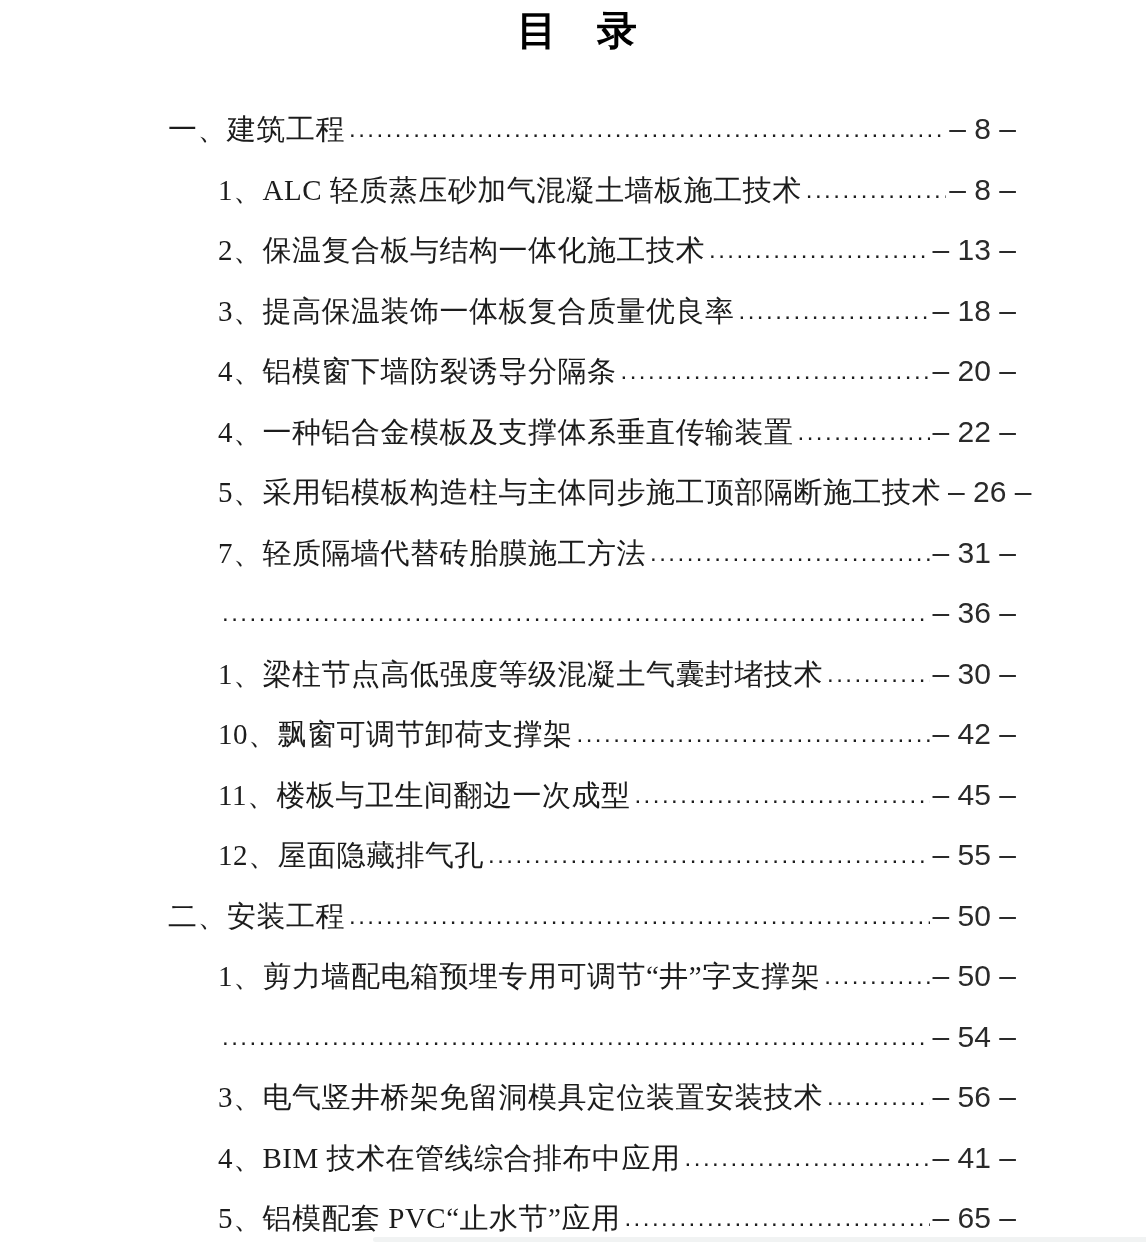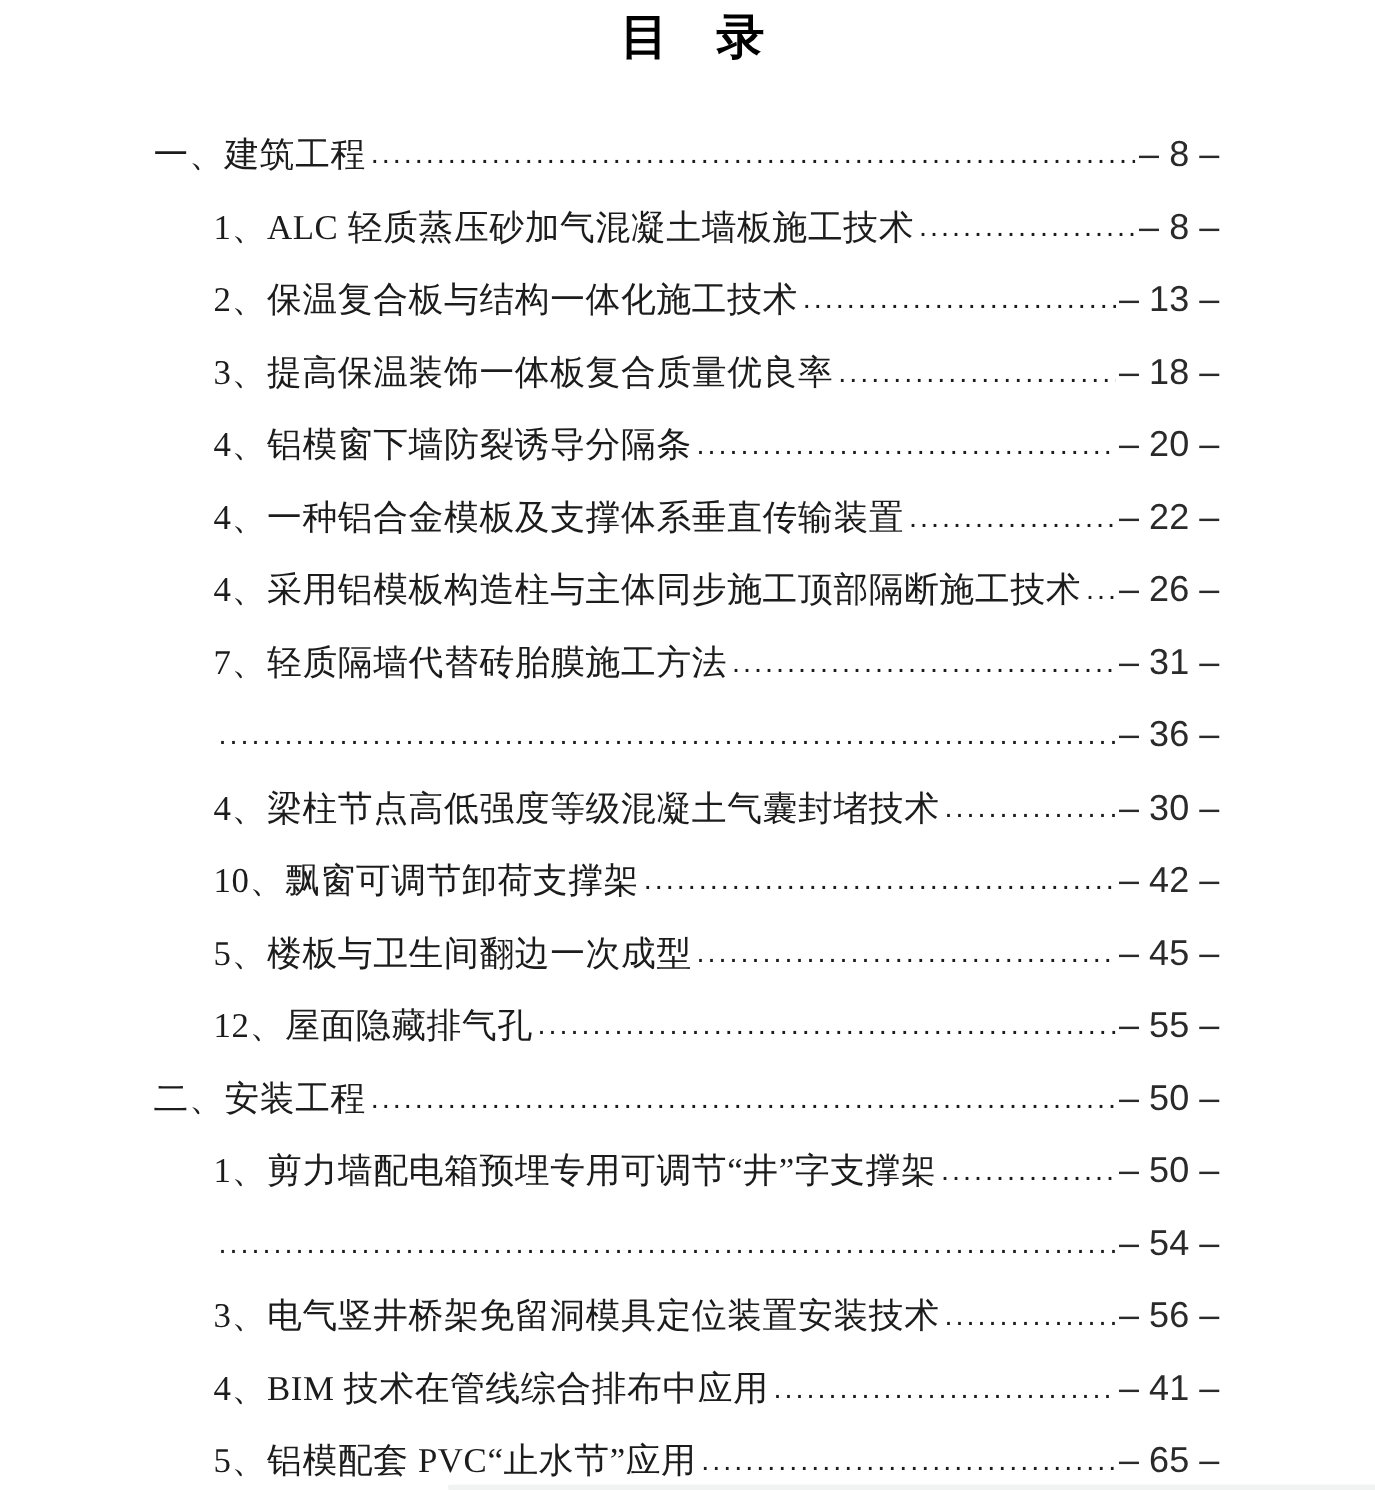--- a/index.html
+++ b/index.html
@@ -34,20 +34,21 @@
     left: 128px;
     width: 888px;
   }
   .toc-row {
     display: flex;
     align-items: flex-start;
     height: 60.5px;
     font-size: 29px;
     line-height: 60.5px;
     cursor: pointer;
+    margin-left: 40px;
   }
   .toc-row.lvl2 { padding-left: 50px; }
   .toc-label {
     white-space: nowrap;
     flex: 0 0 auto;
     letter-spacing: 0.5px;
   }
   .toc-leader {
     flex: 1 1 auto;
     overflow: hidden;
@@ -112,50 +113,50 @@
     <span class="toc-page">– 20 –</span>
   </div>
 
   <div class="toc-row lvl2">
     <span class="toc-label">4、一种铝合金模板及支撑体系垂直传输装置</span>
     <span class="toc-leader">........................................................................................................................................................................................................</span>
     <span class="toc-page">– 22 –</span>
   </div>
 
   <div class="toc-row lvl2">
-    <span class="toc-label">4、采用铝模板构造柱与主体同步施工顶部隔断施工技术</span>
+    <span class="toc-label">5、采用铝模板构造柱与主体同步施工顶部隔断施工技术</span>
     <span class="toc-leader">........................................................................................................................................................................................................</span>
     <span class="toc-page">– 26 –</span>
   </div>
 
   <div class="toc-row lvl2">
     <span class="toc-label">7、轻质隔墙代替砖胎膜施工方法</span>
     <span class="toc-leader">........................................................................................................................................................................................................</span>
     <span class="toc-page">– 31 –</span>
   </div>
 
   <div class="toc-row lvl2">
     <span class="toc-leader">........................................................................................................................................................................................................</span>
     <span class="toc-page">– 36 –</span>
   </div>
 
   <div class="toc-row lvl2">
-    <span class="toc-label">4、梁柱节点高低强度等级混凝土气囊封堵技术</span>
+    <span class="toc-label">1、梁柱节点高低强度等级混凝土气囊封堵技术</span>
     <span class="toc-leader">........................................................................................................................................................................................................</span>
     <span class="toc-page">– 30 –</span>
   </div>
 
   <div class="toc-row lvl2">
     <span class="toc-label">10、飘窗可调节卸荷支撑架</span>
     <span class="toc-leader">........................................................................................................................................................................................................</span>
     <span class="toc-page">– 42 –</span>
   </div>
 
   <div class="toc-row lvl2">
-    <span class="toc-label">5、楼板与卫生间翻边一次成型</span>
+    <span class="toc-label">11、楼板与卫生间翻边一次成型</span>
     <span class="toc-leader">........................................................................................................................................................................................................</span>
     <span class="toc-page">– 45 –</span>
   </div>
 
   <div class="toc-row lvl2">
     <span class="toc-label">12、屋面隐藏排气孔</span>
     <span class="toc-leader">........................................................................................................................................................................................................</span>
     <span class="toc-page">– 55 –</span>
   </div>
 

